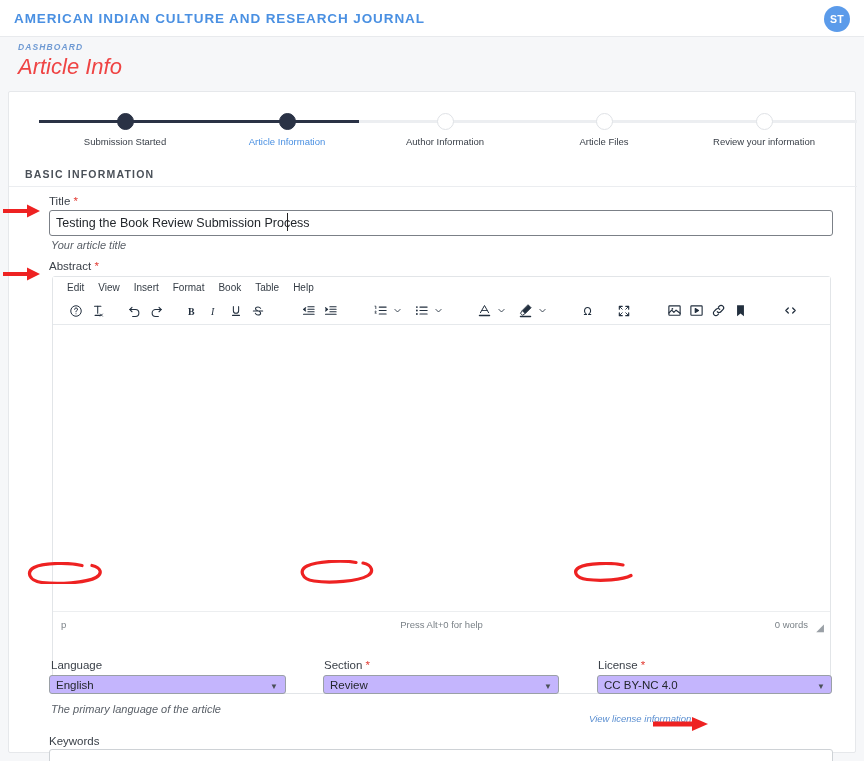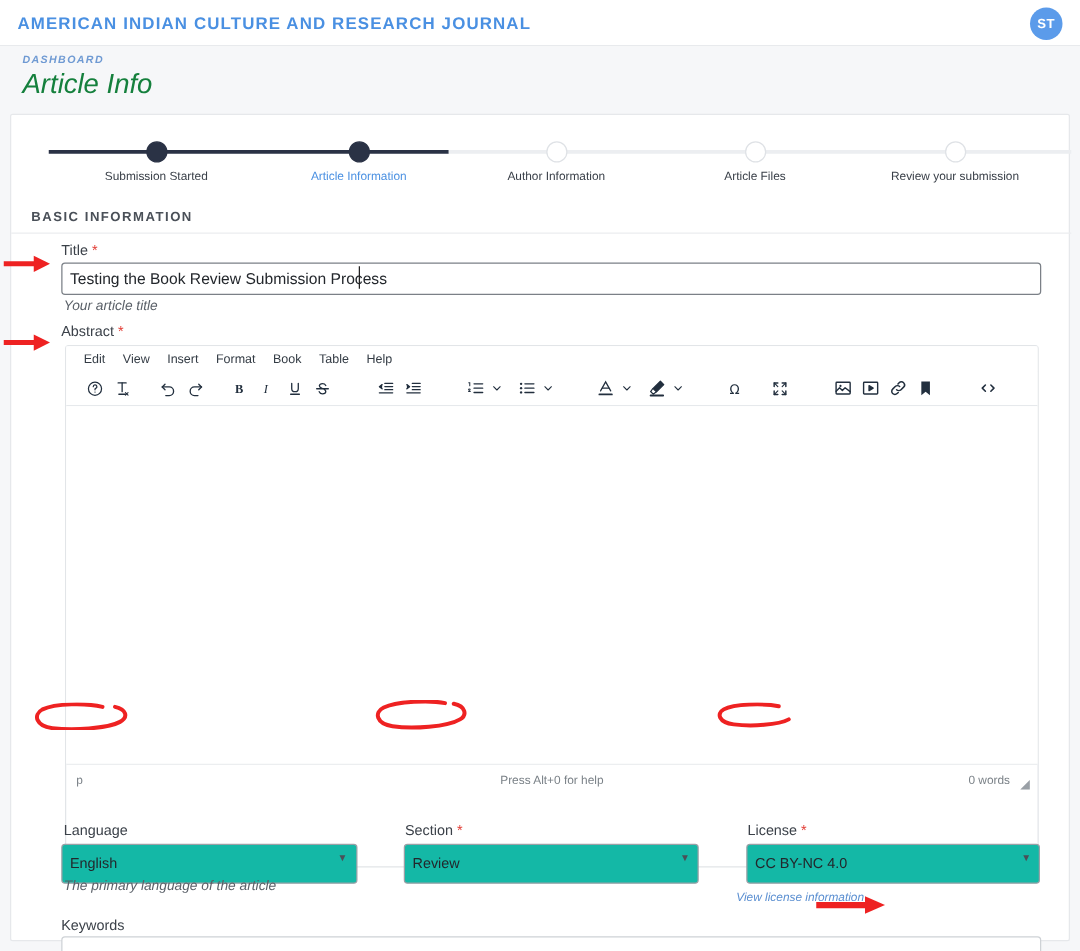--- a/index.html
+++ b/index.html
@@ -39,21 +39,21 @@
     background:#f6f7f9;
     font-style:italic;
   }
   .crumb {
     position:absolute; left:18px; top:5px;
     color:#6f9ad3; font-size:8.5px; letter-spacing:1.1px; font-weight:600;
     text-decoration:none;
   }
   .pagetitle {
     position:absolute; left:18px; top:17px;
-    font-size:22px; color:#15803d; font-weight:400;
+    font-size:22px; color:#ef4444; font-weight:400;
   }
 
   
   .card {
     position:absolute; left:8px; top:91px; width:848px; height:662px;
     background:#ffffff; border:1px solid #e6e8eb; border-radius:2px;
   }
 
   
   .stepper { position:absolute; left:0; top:12px; width:848px; height:50px; }
@@ -136,21 +136,21 @@
   .st-mid { position:absolute; left:0; width:100%; text-align:center; }
   .st-right { position:absolute; right:22px; }
   .resize-grip { position:absolute; right:6px; bottom:4px; color:#9aa0a6; font-size:10px; }
 
   
   .lbl-language { position:absolute; left:42px; top:567px; }
   .lbl-section  { position:absolute; left:315px; top:567px; }
   .lbl-license  { position:absolute; left:589px; top:567px; }
 
   .sel {
-    position:absolute; height:32px; background:#14b8a6;
+    position:absolute; height:19px; background:#c4b5fd;
     border:1px solid #9aa0a6; border-radius:3px;
     font-family:"Liberation Sans", sans-serif; font-size:11.5px; color:#23272c;
     padding:0 18px 0 6px;
     -webkit-appearance:none; appearance:none;
   }
   .sel-language { left:40px; top:583px; width:237px; }
   .sel-section  { left:314px; top:583px; width:236px; }
   .sel-license  { left:588px; top:583px; width:235px; }
   .sel-arrow {
     position:absolute; top:591px; width:8px; height:8px; color:#4a5058;
@@ -216,21 +216,21 @@
       <div class="step" style="left:366px;">
         <div class="dot"></div>
         <div class="lbl">Author Information</div>
       </div>
       <div class="step" style="left:525px;">
         <div class="dot"></div>
         <div class="lbl">Article Files</div>
       </div>
       <div class="step" style="left:685px;">
         <div class="dot"></div>
-        <div class="lbl">Review your submission</div>
+        <div class="lbl">Review your information</div>
       </div>
     </div>
 
     <div class="sec-head">BASIC INFORMATION</div>
     <div class="sec-rule"></div>
 
     <div class="fld-label lbl-title">
       <span>Title</span>
       <span class="req">*</span>
     </div>

